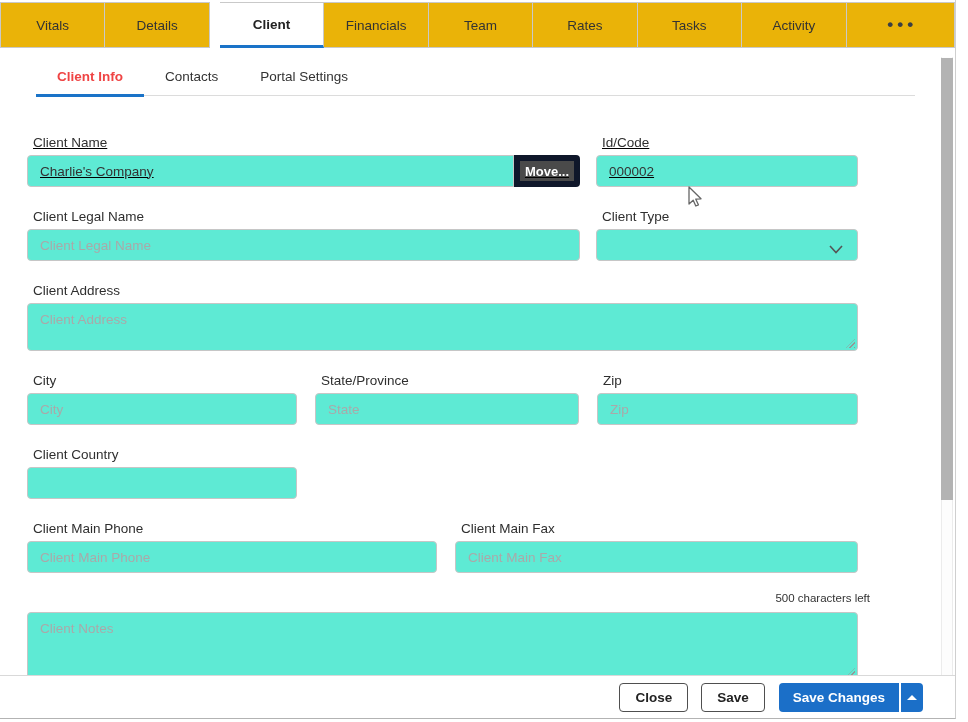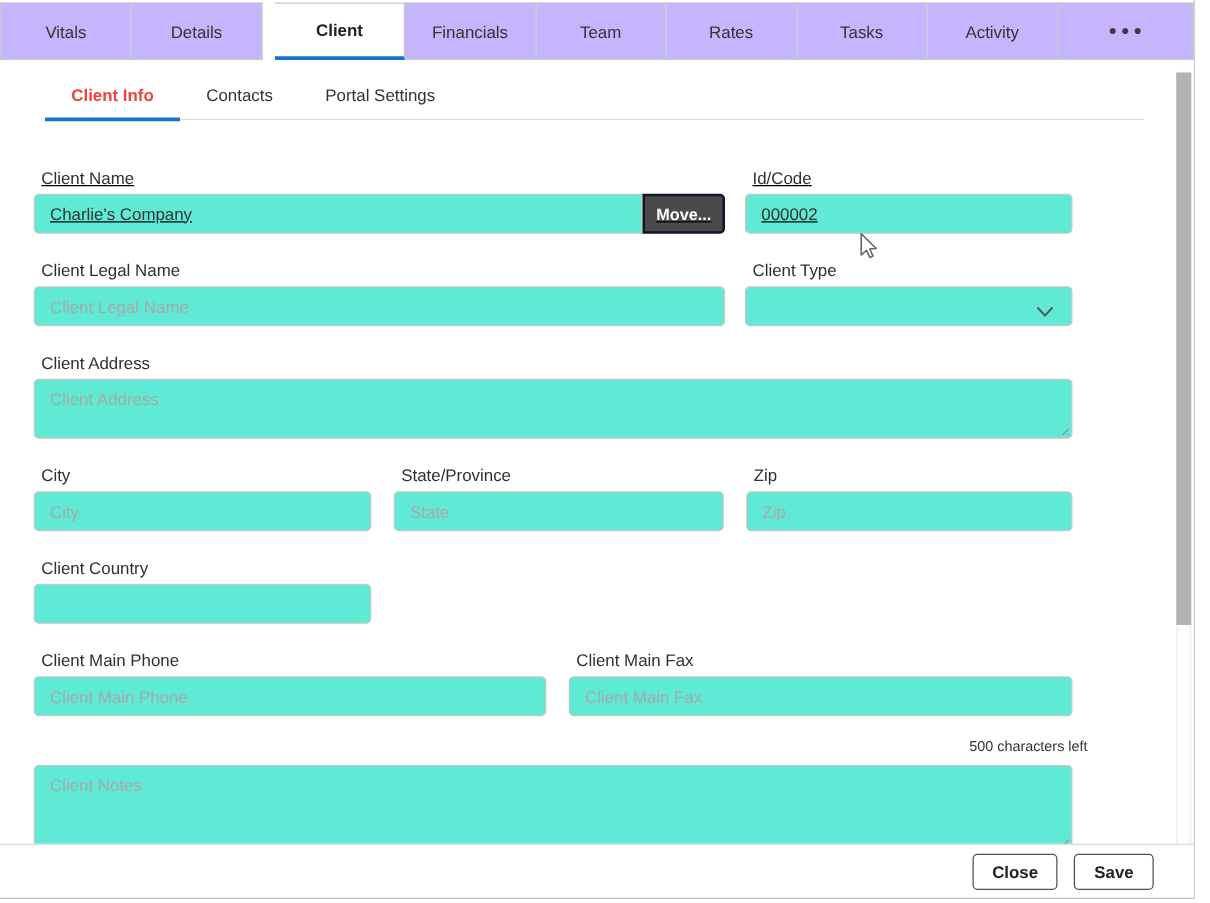--- a/index.html
+++ b/index.html
@@ -6,21 +6,21 @@
   html,body { width:968px; height:722px; background:#fff;
     font-family:"Liberation Sans", sans-serif; }
   body { position:relative; overflow:hidden; }
 
   .window { position:absolute; left:0; top:0; width:956px; height:719px;
     background:#fff; border-right:1px solid #cfcfcf; border-bottom:1px solid #b3b3b3; }
 
   
   .tabbar { display:flex; margin-top:2px; height:46px; }
   .tab { flex:1 1 0; display:flex; align-items:center; justify-content:center;
-    background:#c4b5fd; border:1px solid #c9c9c9; border-left:none;
+    background:#eab308; border:1px solid #c9c9c9; border-left:none;
     font-size:13.5px; color:#333; cursor:default; }
   .tab:first-child { border-left:1px solid #c9c9c9; }
   .tab.active { background:#fff; border-bottom:3px solid #1a73c8; font-weight:bold; color:#222;margin-left:10px; }
   .tab.more { font-size:17px; font-weight:bold; letter-spacing:4px; color:#3b3f44; padding-left:4px; }
 
   
   .subtabs { display:flex; margin:12px 40px 0 36px; border-bottom:1px solid #dcdcdc; }
   .subtab { padding:0 21px; line-height:34px; font-size:13.5px; color:#333;
     border-bottom:3px solid transparent; margin-bottom:-2px; }
   .subtab.active { font-weight:bold; color:#ef4444; border-bottom-color:#1a73c8; }
@@ -36,21 +36,21 @@
     padding:0 12px; outline:none; width:100%; }
   .control::placeholder { color:#a9a9a9; opacity:1; }
   textarea.control { padding-top:8px; resize:none; display:block; }
   .ta-wrap { position:relative; }
   .resize-corner { position:absolute; right:3px; bottom:3px; width:9px; height:9px;
     clip-path:polygon(100% 0, 100% 100%, 0 100%);
     background:repeating-linear-gradient(135deg, transparent, transparent 2px, #969696 2px, #969696 3.2px); }
 
   .input-group { display:flex; width:553px; }
   .input-group .control { border-radius:4px 0 0 4px; flex:1; }
-  .btn-move { width:66px; height:32px; background:#4a4a4a; color:#fff; border:2px solid #0f172a;
+  .btn-move { width:66px; height:32px; background:#4a4a4a; color:#fff; border:6px solid #0f172a;
     border-radius:0 4px 4px 0; font-family:"Liberation Sans", sans-serif;
     font-size:13px; font-weight:bold; }
 
   .select { position:relative; display:flex; align-items:center; }
   .select .chevron { position:absolute; right:14px; top:12px; }
 
   .w-left { width:553px; }
   .gap16 { width:16px; flex:0 0 16px; }
   .gap18 { width:18px; flex:0 0 18px; }
   .w-right { width:262px; }
@@ -208,20 +208,26 @@
 
   </div>
 
   <div class="scroll-track">
     <div class="scroll-thumb"></div>
   </div>
 
   <div class="footer">
     <button class="btn">Close</button>
     <button class="btn">Save</button>
+    <div class="split">
+      <button class="btn-primary">Save Changes</button>
+      <button class="btn-caret">
+        <span class="caret-up"></span>
+      </button>
+    </div>
   </div>
 
 </div>
 
 <div class="cursor">
   <svg width="18" height="24" viewBox="0 0 18 24">
     <path d="M4 2 L4 19 L8.2 15.2 L10.8 21 L13.4 19.8 L10.8 14.2 L16 13.8 Z" fill="#fff" stroke="#666" stroke-width="1.3" stroke-linejoin="round"></path>
   </svg>
 </div>
 

